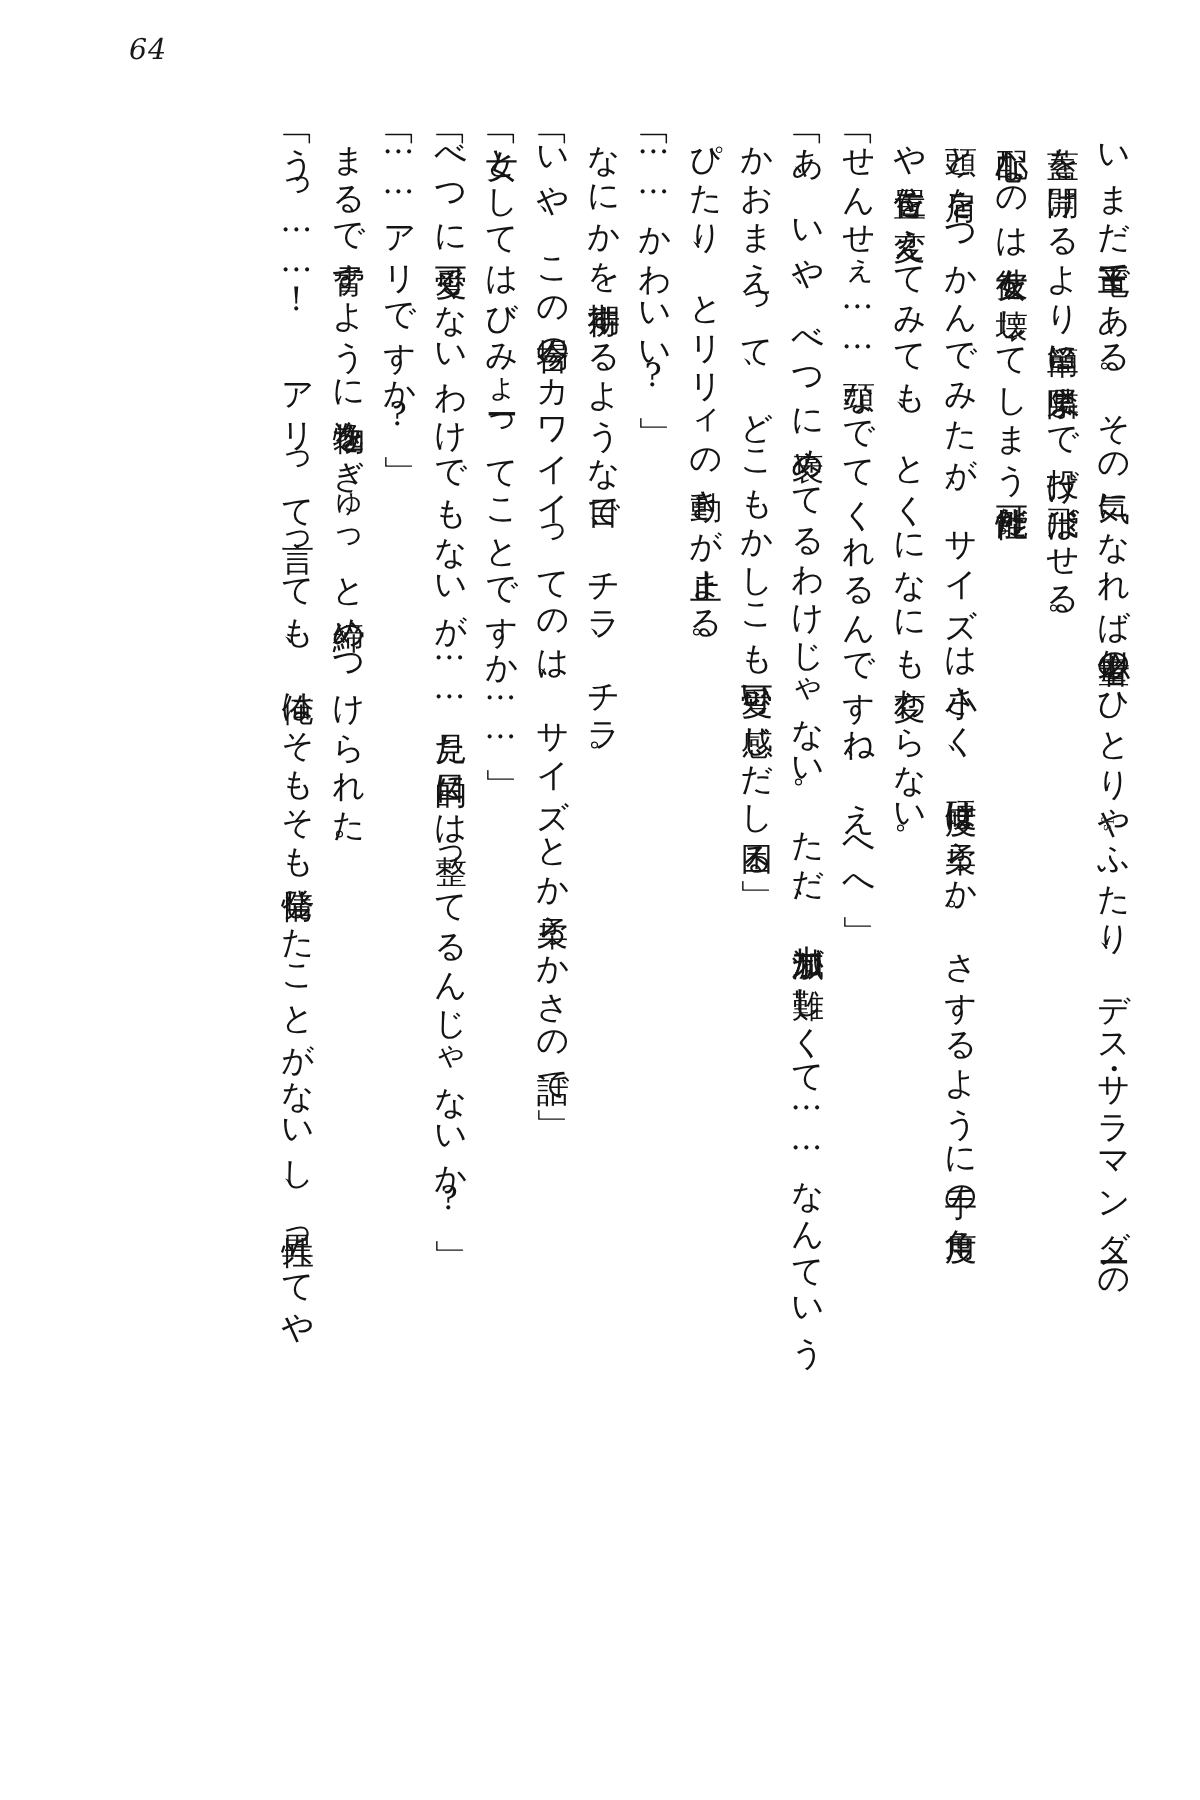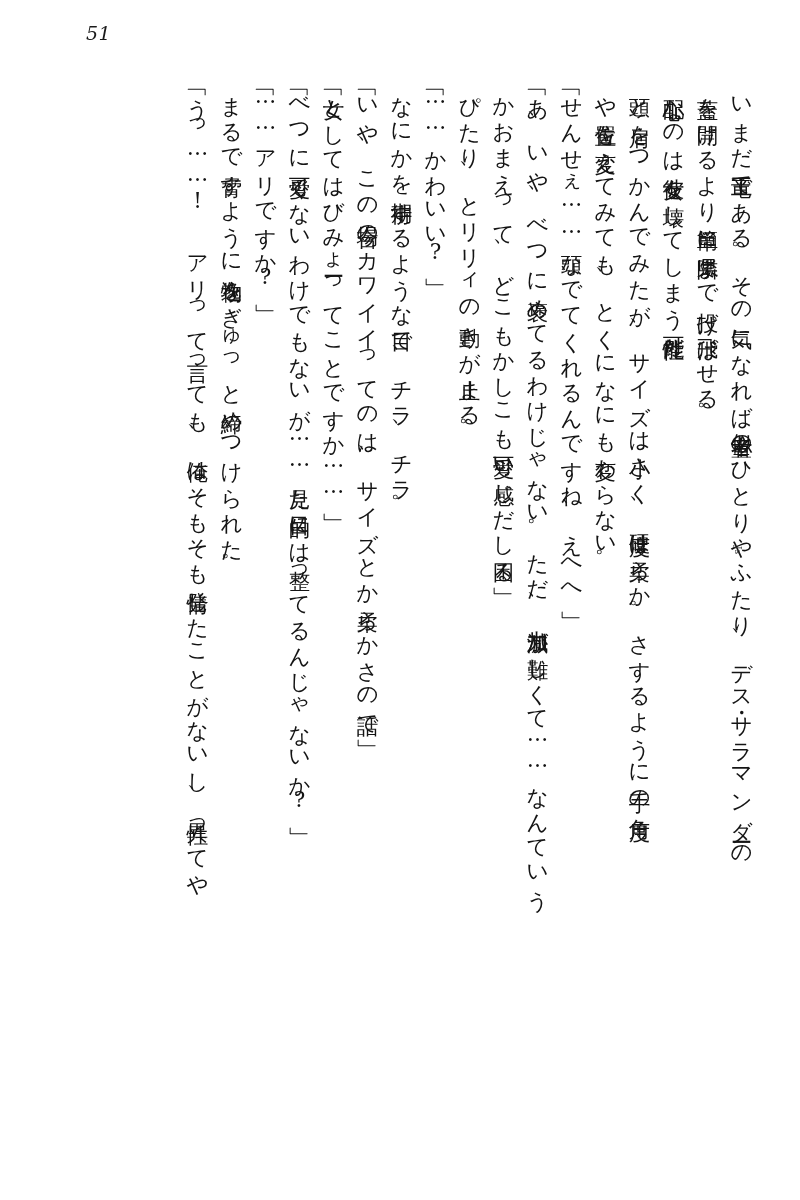--- a/index.html
+++ b/index.html
@@ -68,21 +68,21 @@
     color: #333;
     letter-spacing: 0px;
     transform: rotate(90deg);
     transform-origin: center;
     white-space: nowrap;
   }
 </style>
 </head>
 <body>
 
-<div class="page-number">51</div>
+<div class="page-number">64</div>
 
 <div class="page-body">
   <div class="vcol">いまだ竜王である。その気になれば似童者のひとりやふたり、デス・サラマンダーの</div>
   <div class="vcol">蓋を開けるより簡単に隣県まで投げ飛ばせる。</div>
   <div class="vcol">心配なのは彼女を壊してしまう可能性だ。</div>
   <div class="vcol">頭と肩をつかんでみたが、サイズは小さく、硬度は柔らか。さするように手の角度</div>
   <div class="vcol">や位置を変えてみても、とくになにも変わらない。</div>
   <div class="vcol">「せんせぇ……頭なでてくれるんですね、えへへ」</div>
   <div class="vcol">「あ、いや、べつに褒めてるわけじゃない。ただ、力加減が難しくて……なんていう</div>
   <div class="vcol">かおまえって、どこもかしこも可愛い感じだし困る」</div>

